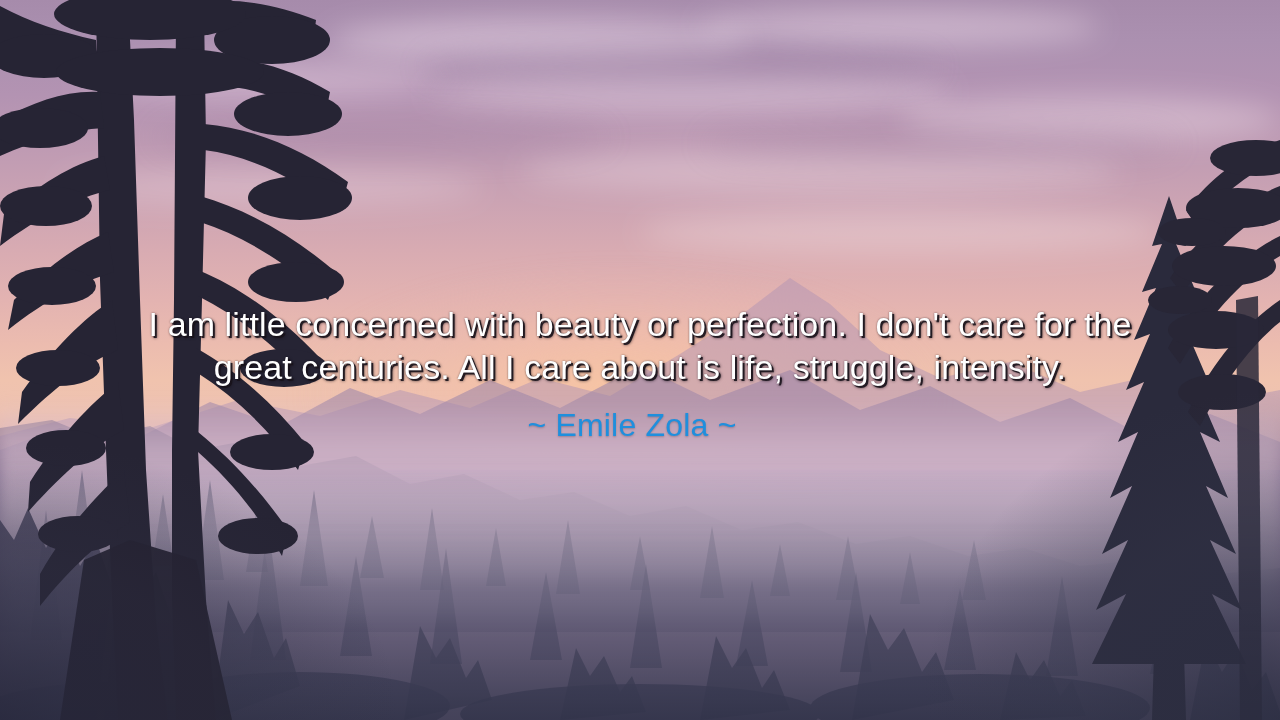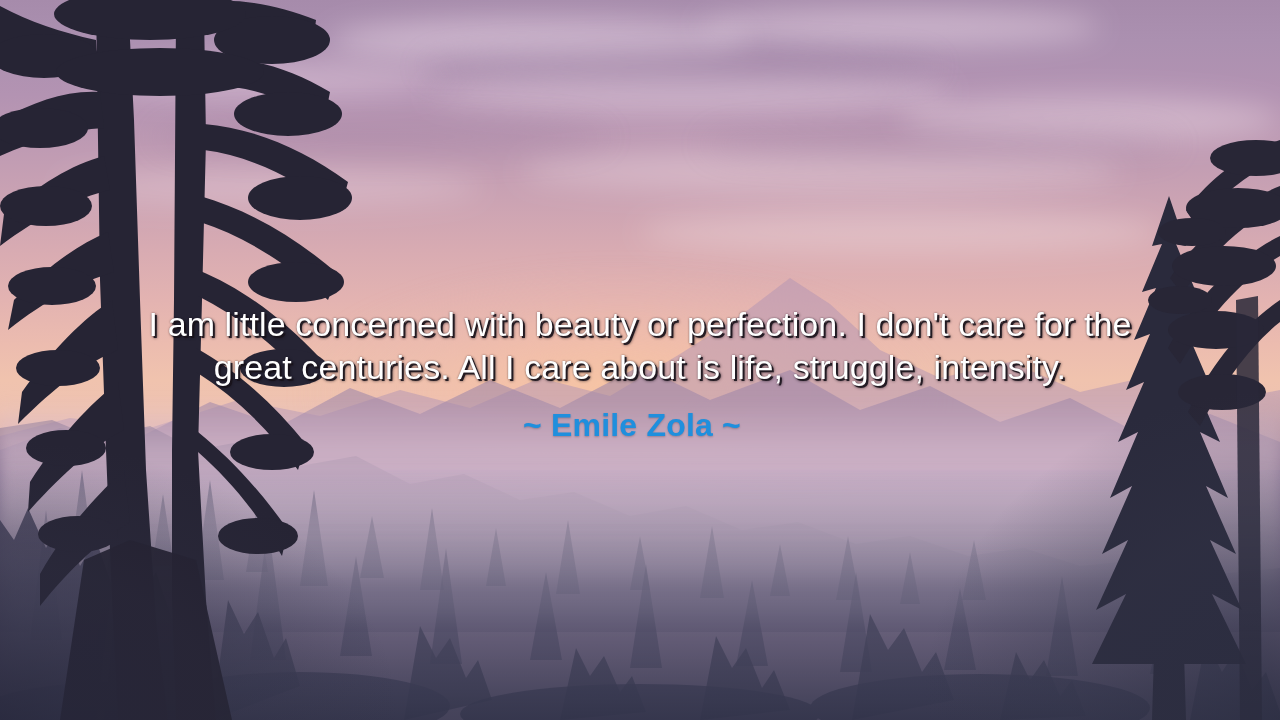--- a/index.html
+++ b/index.html
@@ -190,21 +190,21 @@
        0 0 2px rgba(30,22,32,.55);
     white-space: pre-wrap;
   }
 
   .quote-author {
     margin: 18px 16px 0 0;
     text-align: center;
     color: #1f8fdd;
     font-family: "Liberation Sans", sans-serif;
     font-size: 32px;
-    font-weight: 700;
+    font-weight: 400;
     line-height: 38px;
     letter-spacing: .2px;
     text-shadow: 0 1px 2px rgba(40,30,50,.28);
   }
 </style>
 </head>
 <body>
 
 <div id="quote-card">
 

